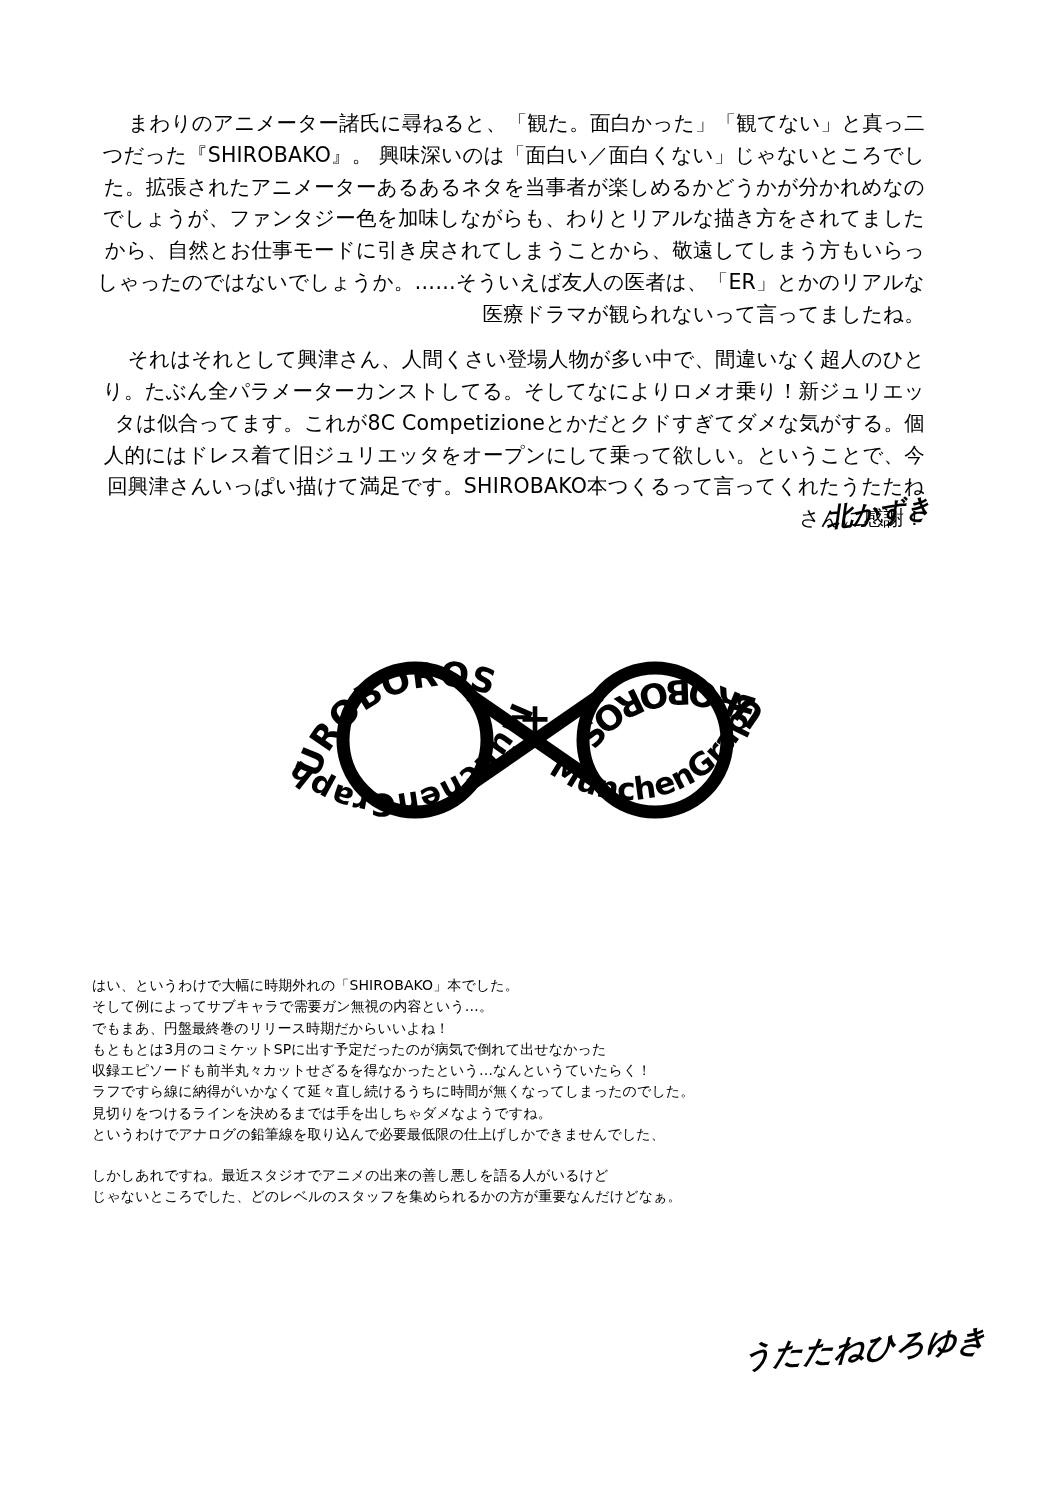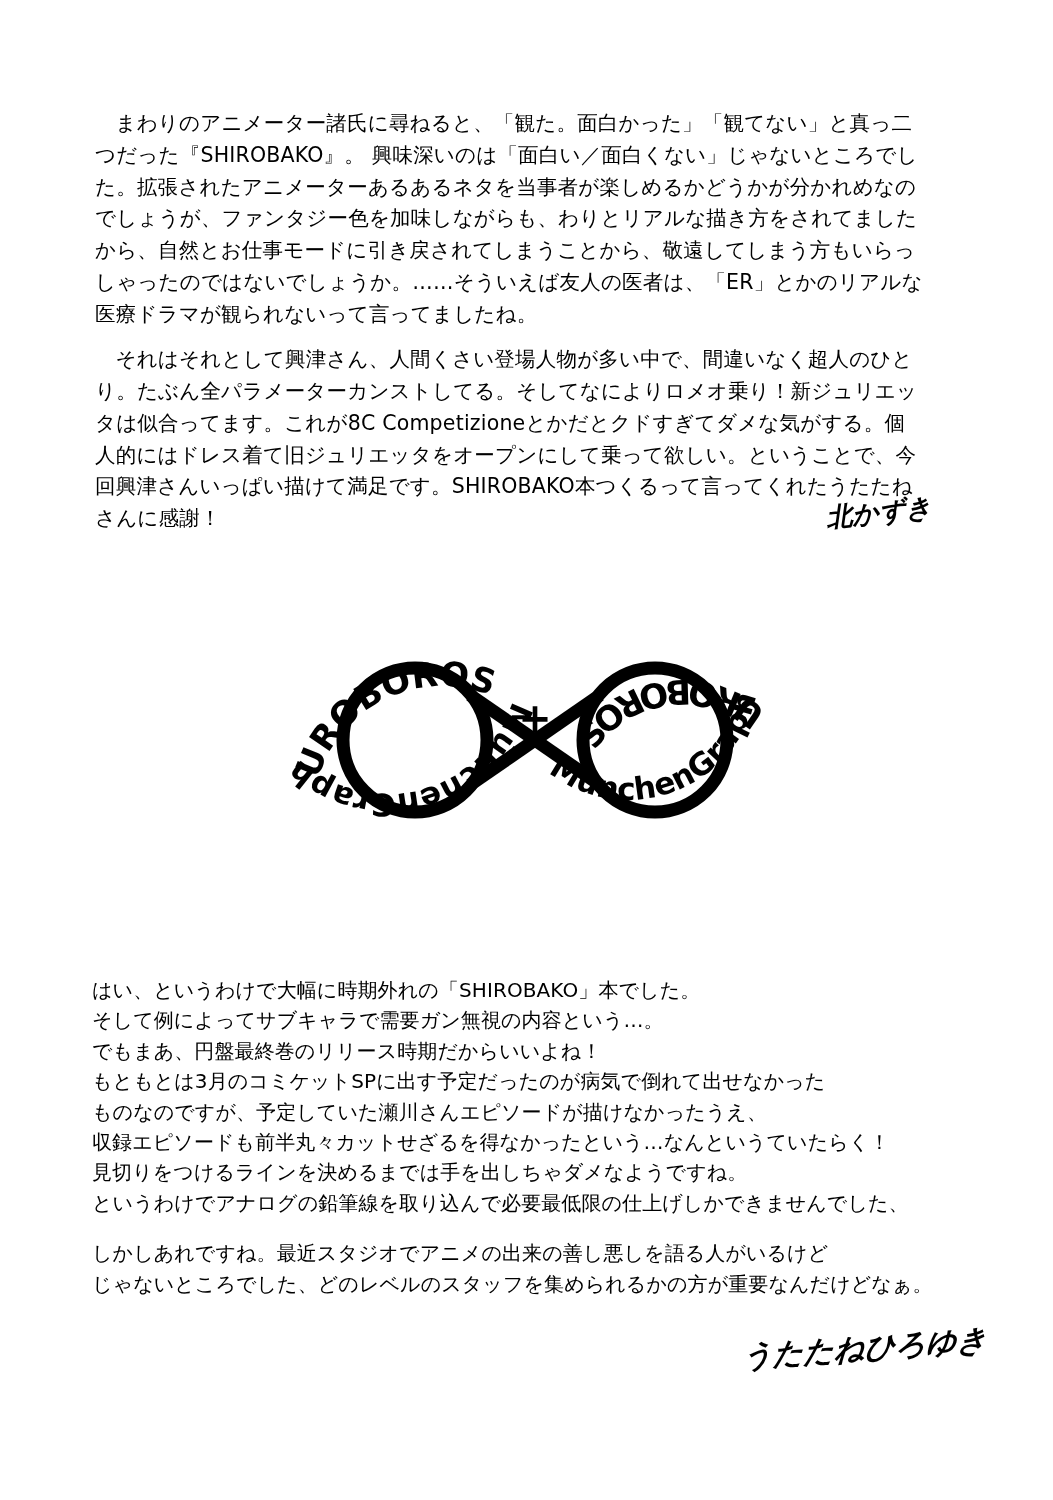--- a/index.html
+++ b/index.html
@@ -22,21 +22,21 @@
     position: absolute;
     left: 95px;
     top: 108px;
     width: 830px;
   }
   .para {
     font-size: 20.5px;
     line-height: 1.55;
     letter-spacing: 0.2px;
     margin: 0 0 14px 0;
-    text-align: left;
+    text-align: right;
     white-space: pre-wrap;
   }
   .para.indent {
     text-indent: 1em;
   }
 
   
   .sig1 {
     position: absolute;
     left: 826px;
@@ -66,21 +66,21 @@
   }
 
   
   .afterword-bottom {
     position: absolute;
     left: 92px;
     top: 975px;
     width: 880px;
   }
   .line {
-    font-size: 20px;
+    font-size: 14px;
     line-height: 1.52;
     letter-spacing: 0.1px;
     white-space: pre-wrap;
   }
   .gap {
     height: 20px;
   }
 
   
   .sig2 {
@@ -149,22 +149,22 @@
 
       <text x="280" y="152" text-anchor="middle" font-family="DejaVu Sans, sans-serif" font-size="40" font-weight="bold" fill="#000000">+</text>
     </svg>
   </div>
 
   <div class="afterword-bottom">
     <div class="line">はい、というわけで大幅に時期外れの「SHIROBAKO」本でした。</div>
     <div class="line">そして例によってサブキャラで需要ガン無視の内容という…。</div>
     <div class="line">でもまあ、円盤最終巻のリリース時期だからいいよね！</div>
     <div class="line">もともとは3月のコミケットSPに出す予定だったのが病気で倒れて出せなかった</div>
-    <div class="line">ものなのですが、予定していた瀬川さんエピソードが描けなかったうえ、</div>
     <div class="line">収録エピソードも前半丸々カットせざるを得なかったという…なんというていたらく！</div>
+    <div class="line">ラフですら線に納得がいかなくて延々直し続けるうちに時間が無くなってしまったのでした。</div>
     <div class="line">見切りをつけるラインを決めるまでは手を出しちゃダメなようですね。</div>
     <div class="line">というわけでアナログの鉛筆線を取り込んで必要最低限の仕上げしかできませんでした、</div>
     <div class="gap"></div>
     <div class="line">しかしあれですね。最近スタジオでアニメの出来の善し悪しを語る人がいるけど</div>
     <div class="line">じゃないところでした、どのレベルのスタッフを集められるかの方が重要なんだけどなぁ。</div>
   </div>
 
   <div class="sig2">
     <div class="sig2-text">うたたねひろゆき</div>
   </div>

